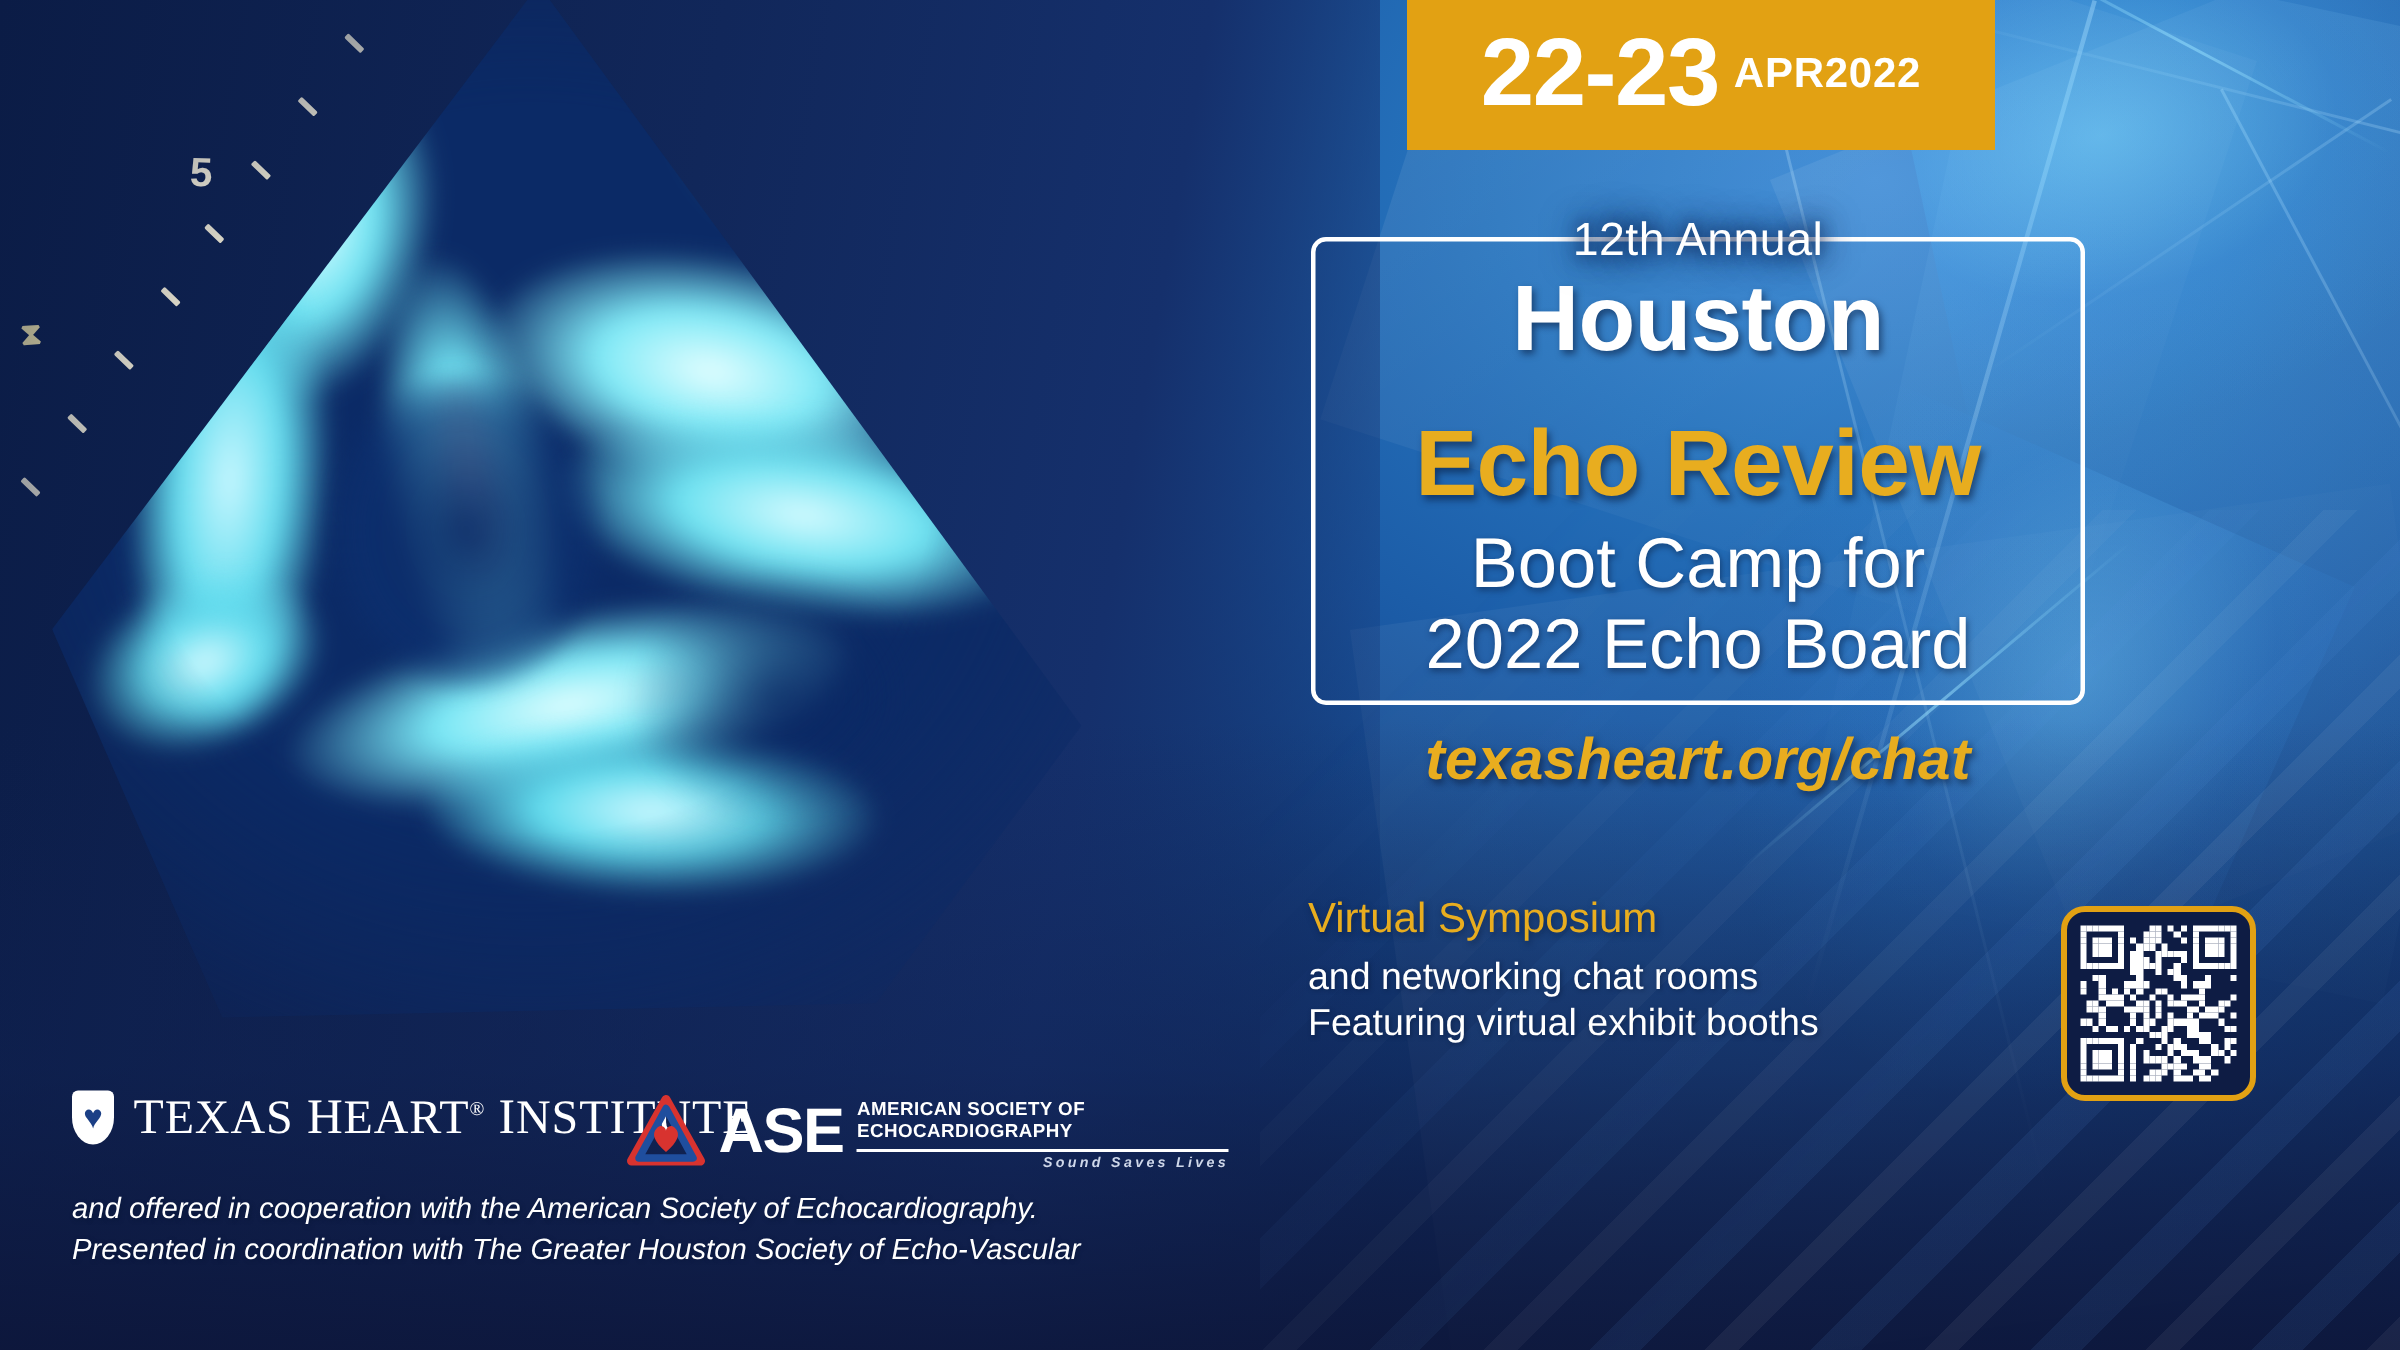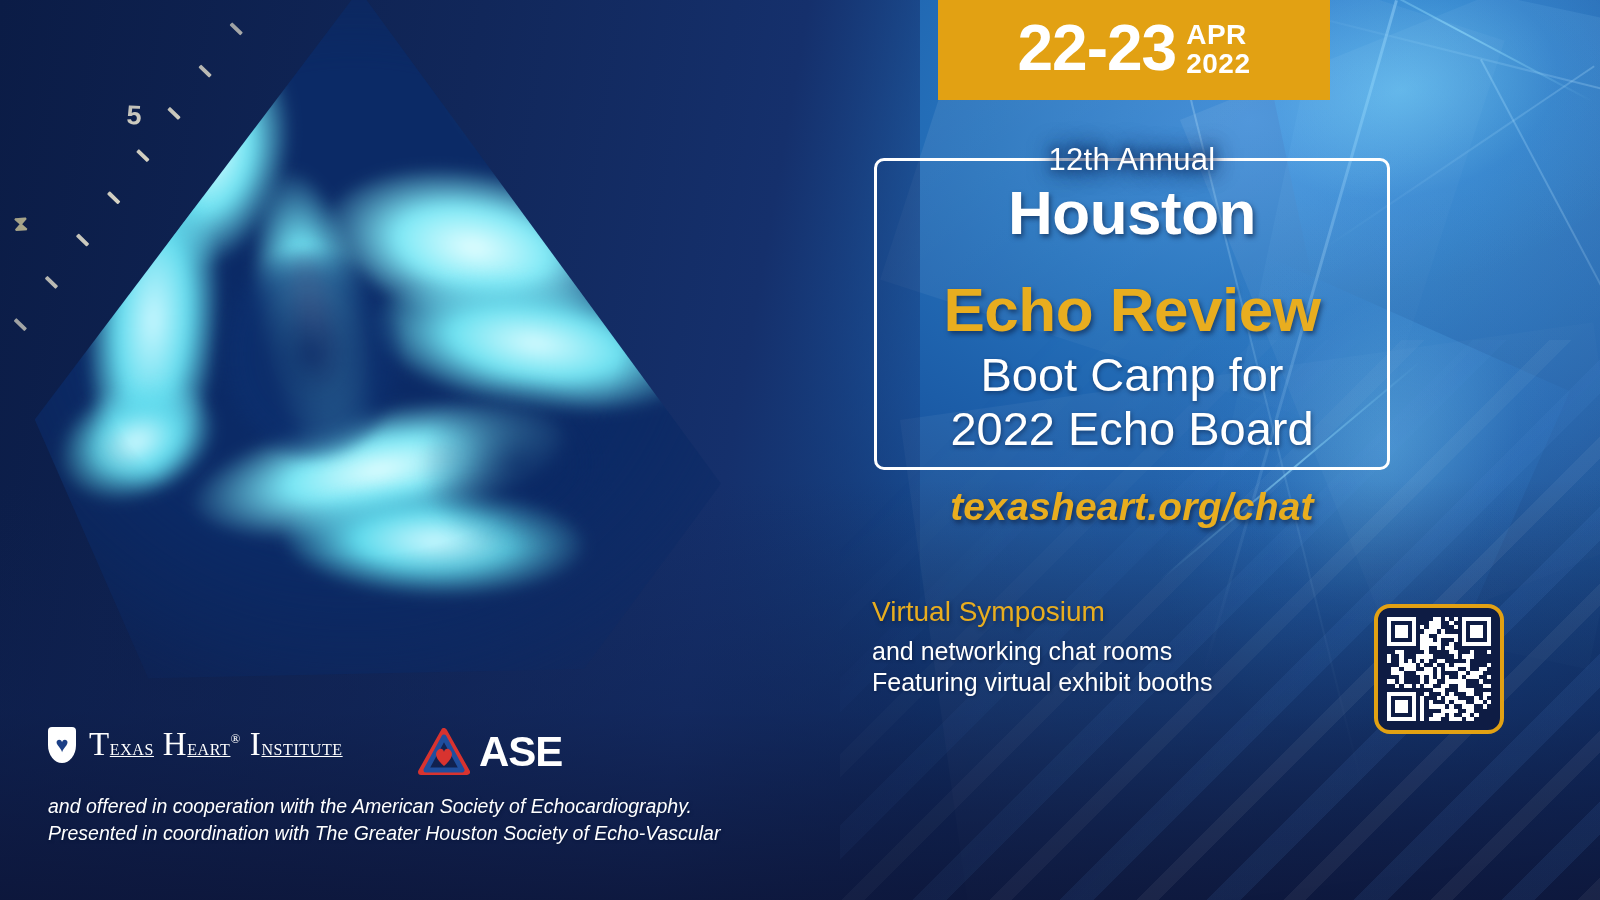--- a/index.html
+++ b/index.html
@@ -60,21 +60,21 @@
   .tick-num { position:absolute; color:#efe9d4; font-size:27px; font-weight:600;
               font-family:"Liberation Sans", sans-serif; }
   .caliper { position:absolute; color:#efe2a6; font-size:20px; font-weight:700; }
 
   
   .date-badge { position:absolute; left:938px; top:0; width:392px; height:100px;
                 background:#e2a113; display:flex; align-items:center;
                 justify-content:center; gap:10px; padding-bottom:4px; }
   .date-days { color:#fff; font-size:64px; font-weight:800; letter-spacing:-1px;
                line-height:1; }
-  .date-mo { display:flex; flex-direction:column; color:#fff; font-weight:700;
+  .date-mo { display:flex; flex-direction:row; color:#fff; font-weight:700;
              line-height:1.02; font-size:28px; letter-spacing:.5px; padding-top:3px; }
 
   
   .title-card { position:absolute; left:874px; top:158px; width:516px; height:312px;
                 border:3px solid #fff; border-radius:10px; }
   .annual-wrap { position:absolute; left:874px; top:140px; width:516px; height:40px;
                  display:flex; align-items:center; justify-content:center; }
   .annual { color:#fff; font-size:31px; font-weight:400; letter-spacing:.3px;
             padding:0 16px; background:transparent; position:relative; z-index:3;
             text-shadow:0 0 10px rgba(14,40,90,.9), 0 0 18px rgba(14,40,90,.9),
@@ -115,21 +115,21 @@
 
   
   .thi { position:absolute; left:48px; top:726px; display:flex; align-items:center; gap:13px; }
   .thi-shield { width:28px; height:36px; background:#fff;
                 border-radius:4px 4px 14px 14px / 4px 4px 18px 18px;
                 position:relative; display:flex; align-items:center; justify-content:center; }
   .thi-shield span { color:#1b3f86; font-size:22px; font-weight:700; line-height:1;
                      font-family:"Liberation Serif", serif; }
   .thi-text { color:#fff; font-family:"Liberation Serif", serif; font-size:33px;
               letter-spacing:.6px; white-space:nowrap; position:relative; }
-  .thi-text .sc { font-size:16px;text-decoration:underline; }
+  .thi-text .sc { font-size:32px; }
   .thi-text .reg { font-size:13px; vertical-align:super; }
 
   .ase { position:absolute; left:418px; top:728px; display:flex; align-items:center; gap:9px; }
   .ase-mark { width:52px; height:48px; position:relative; }
   .ase-word { color:#fff; font-size:42px; font-weight:800; letter-spacing:-1px;
               line-height:1; font-family:"Liberation Sans", sans-serif; }
   .ase-right { display:flex; flex-direction:column; padding-top:4px; }
   .ase-l1, .ase-l2 { color:#fff; font-size:12.5px; font-weight:700; line-height:1.22;
                      letter-spacing:.3px; white-space:nowrap; }
   .ase-rule { width:248px; height:2px; background:#fff; margin-top:3px; }
@@ -866,20 +866,26 @@
 
   <div class="ase">
     <div class="ase-mark">
       <svg width="52" height="48" viewBox="0 0 52 48">
         <path d="M26 3 L49 44 L3 44 Z" fill="none" stroke="#d8332f" stroke-width="6" stroke-linejoin="round"></path>
         <path d="M26 9 L44 42 L8 42 Z" fill="none" stroke="#1f4e9e" stroke-width="5" stroke-linejoin="round"></path>
         <path d="M26 38 C18 31 16 26 20 22 C23 19 26 22 26 24 C26 22 29 19 32 22 C36 26 34 31 26 38 Z" fill="#d8332f"></path>
       </svg>
     </div>
     <div class="ase-word">ASE</div>
+    <div class="ase-right">
+      <div class="ase-l1">AMERICAN SOCIETY OF</div>
+      <div class="ase-l2">ECHOCARDIOGRAPHY</div>
+      <div class="ase-rule"></div>
+      <div class="ase-tag">Sound Saves Lives</div>
+    </div>
   </div>
 
   <div class="disclaimer">
     <div>and offered in cooperation with the American Society of Echocardiography.</div>
     <div>Presented in coordination with The Greater Houston Society of Echo-Vascular</div>
   </div>
 
 </div>
 
 </body></html>

